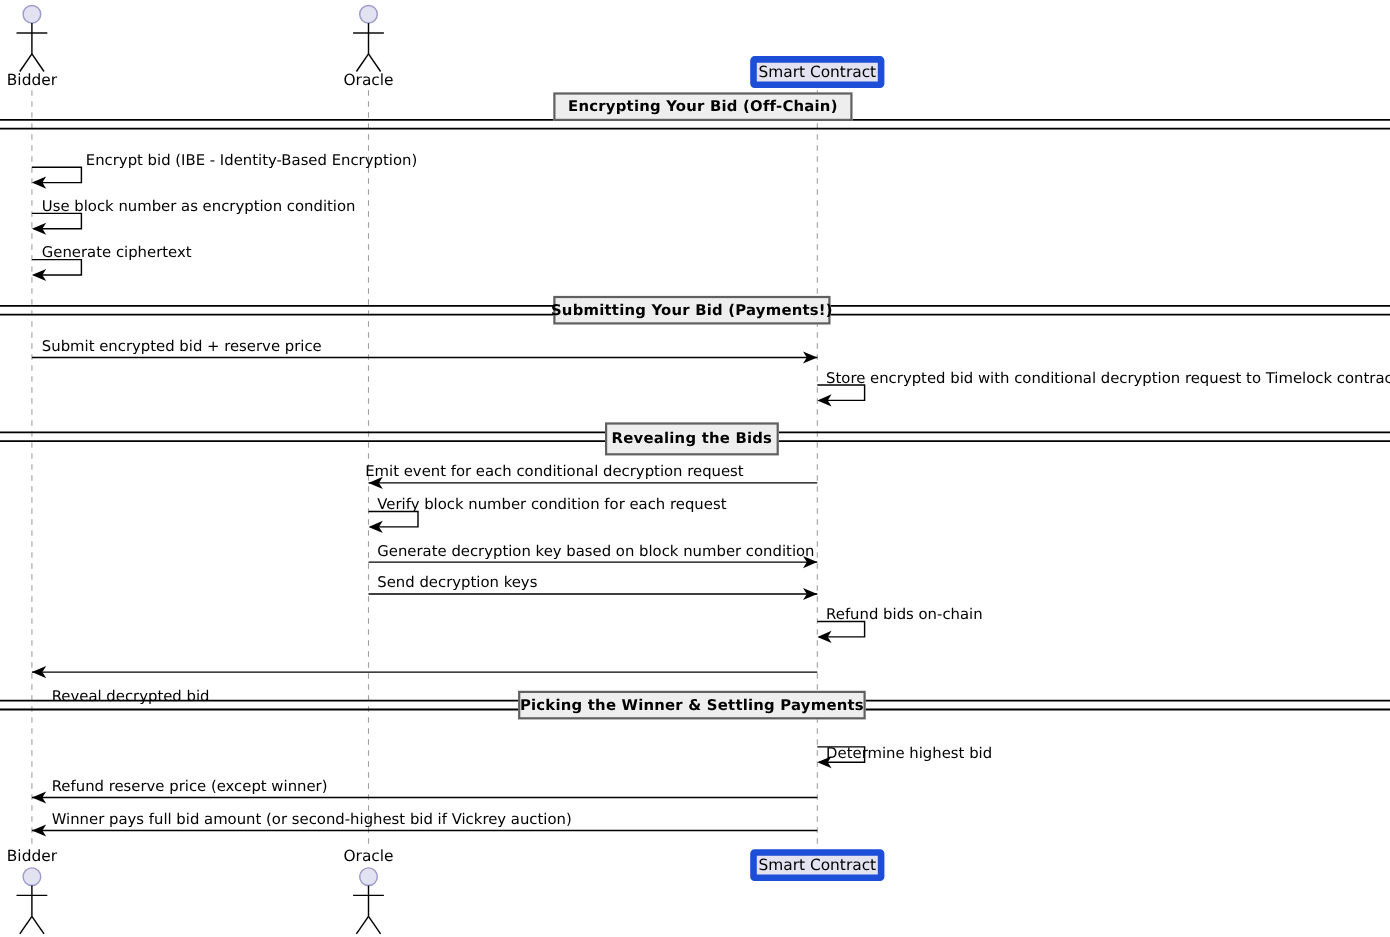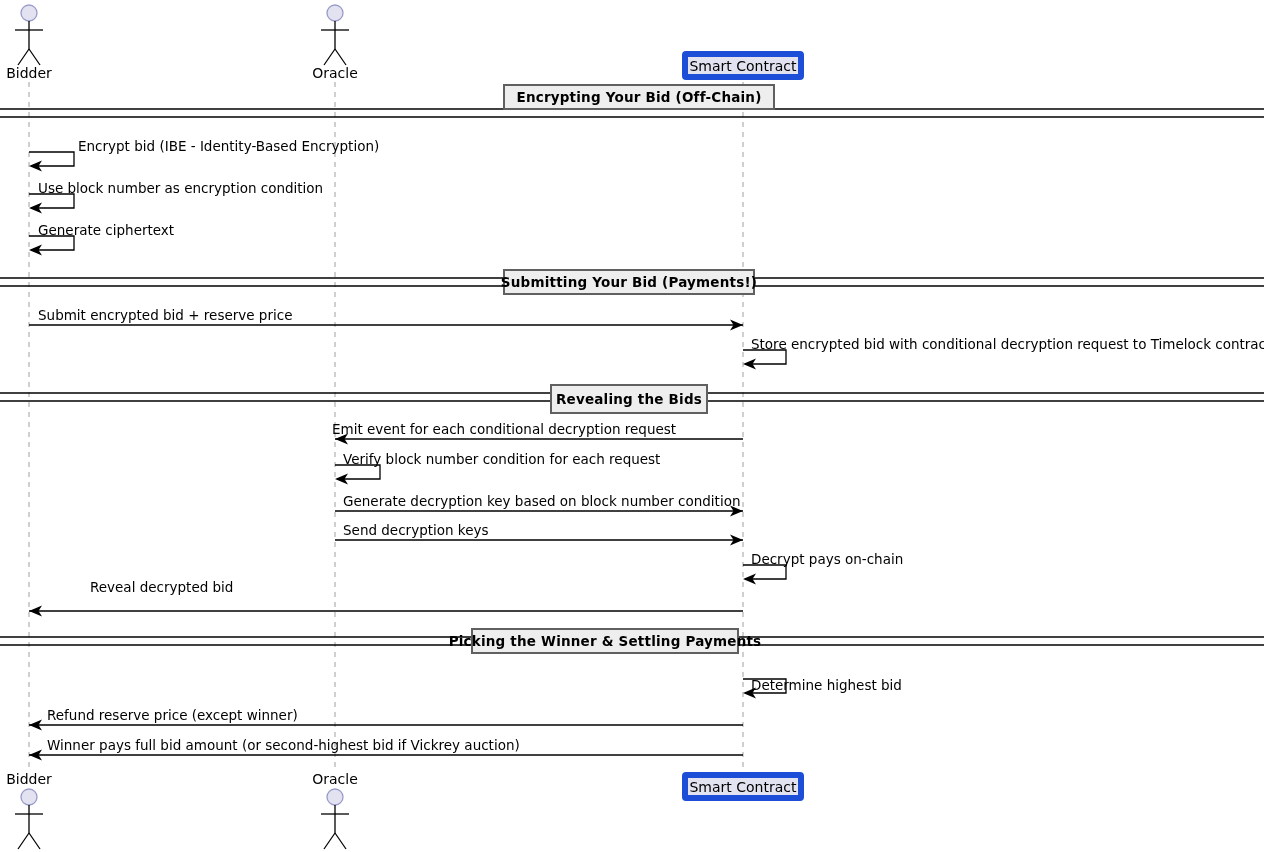--- a/index.html
+++ b/index.html
@@ -177,29 +177,29 @@
   <div id="labels-layer">
       <div class="msg-label" style="left: 38px; top: 139px; margin-left: 40px;">Encrypt bid (IBE - Identity-Based Encryption)</div>
       <div class="msg-label" style="left: 38px; top: 181px;">Use block number as encryption condition</div>
       <div class="msg-label" style="left: 38px; top: 223px;">Generate ciphertext</div>
       <div class="msg-label" style="left: 38px; top: 308px;">Submit encrypted bid + reserve price</div>
       <div class="msg-label" style="left: 751px; top: 337px;">Store encrypted bid with conditional decryption request to Timelock contract</div>
       <div class="msg-label" style="left: 332px; top: 422px; text-align: right;">Emit event for each conditional decryption request</div>
       <div class="msg-label" style="left: 343px; top: 452px;">Verify block number condition for each request</div>
       <div class="msg-label" style="left: 343px; top: 494px;">Generate decryption key based on block number condition</div>
       <div class="msg-label" style="left: 343px; top: 523px;">Send decryption keys</div>
-      <div class="msg-label" style="left: 751px; top: 552px;">Decrypt pays on-chain</div>
-      <div class="msg-label" style="left: 47px; top: 580px; margin-left: 43px;">Reveal decrypted bid</div>
+      <div class="msg-label" style="left: 751px; top: 552px;">Refund bids on-chain</div>
+      <div class="msg-label" style="left: 47px; top: 626px;">Reveal decrypted bid</div>
       <div class="msg-label" style="left: 751px; top: 666px; margin-top: 12px;">Determine highest bid</div>
       <div class="msg-label" style="left: 47px; top: 708px;">Refund reserve price (except winner)</div>
       <div class="msg-label" style="left: 47px; top: 738px;">Winner pays full bid amount (or second-highest bid if Vickrey auction)</div>
       <div class="divider-box" style="left: 503px; top: 84px; width: 272px; height: 26px;">Encrypting Your Bid (Off-Chain)</div>
       <div class="divider-box" style="left: 503px; top: 269px; width: 252px; height: 26px;">Submitting Your Bid (Payments!)</div>
       <div class="divider-box" style="left: 550px; top: 384px; width: 158px; height: 30px;">Revealing the Bids</div>
-      <div class="divider-box" style="left: 471px; top: 628px; width: 268px; height: 26px;">Picking the Winner &amp; Settling Payments</div>
+      <div class="divider-box" style="left: 471px; top: 628px; width: 316px; height: 26px;">Picking the Winner &amp; Settling Payments</div>
       <div class="participant-name" style="left: 0px; top: 65px; width: 58px; text-align: center;">Bidder</div>
       <div class="participant-name" style="left: 0px; top: 65px; width: 670px; text-align: center;">Oracle</div>
       <div class="box-participant" style="left: 682px; top: 51px; width: 122px; height: 29px;">Smart Contract</div>
       <div class="participant-name" style="left: 0px; top: 771px; width: 58px; text-align: center;">Bidder</div>
       <div class="participant-name" style="left: 0px; top: 771px; width: 670px; text-align: center;">Oracle</div>
       <div class="box-participant" style="left: 682px; top: 772px; width: 122px; height: 29px;">Smart Contract</div>
     </div>
 </div>
 
 </body></html>

